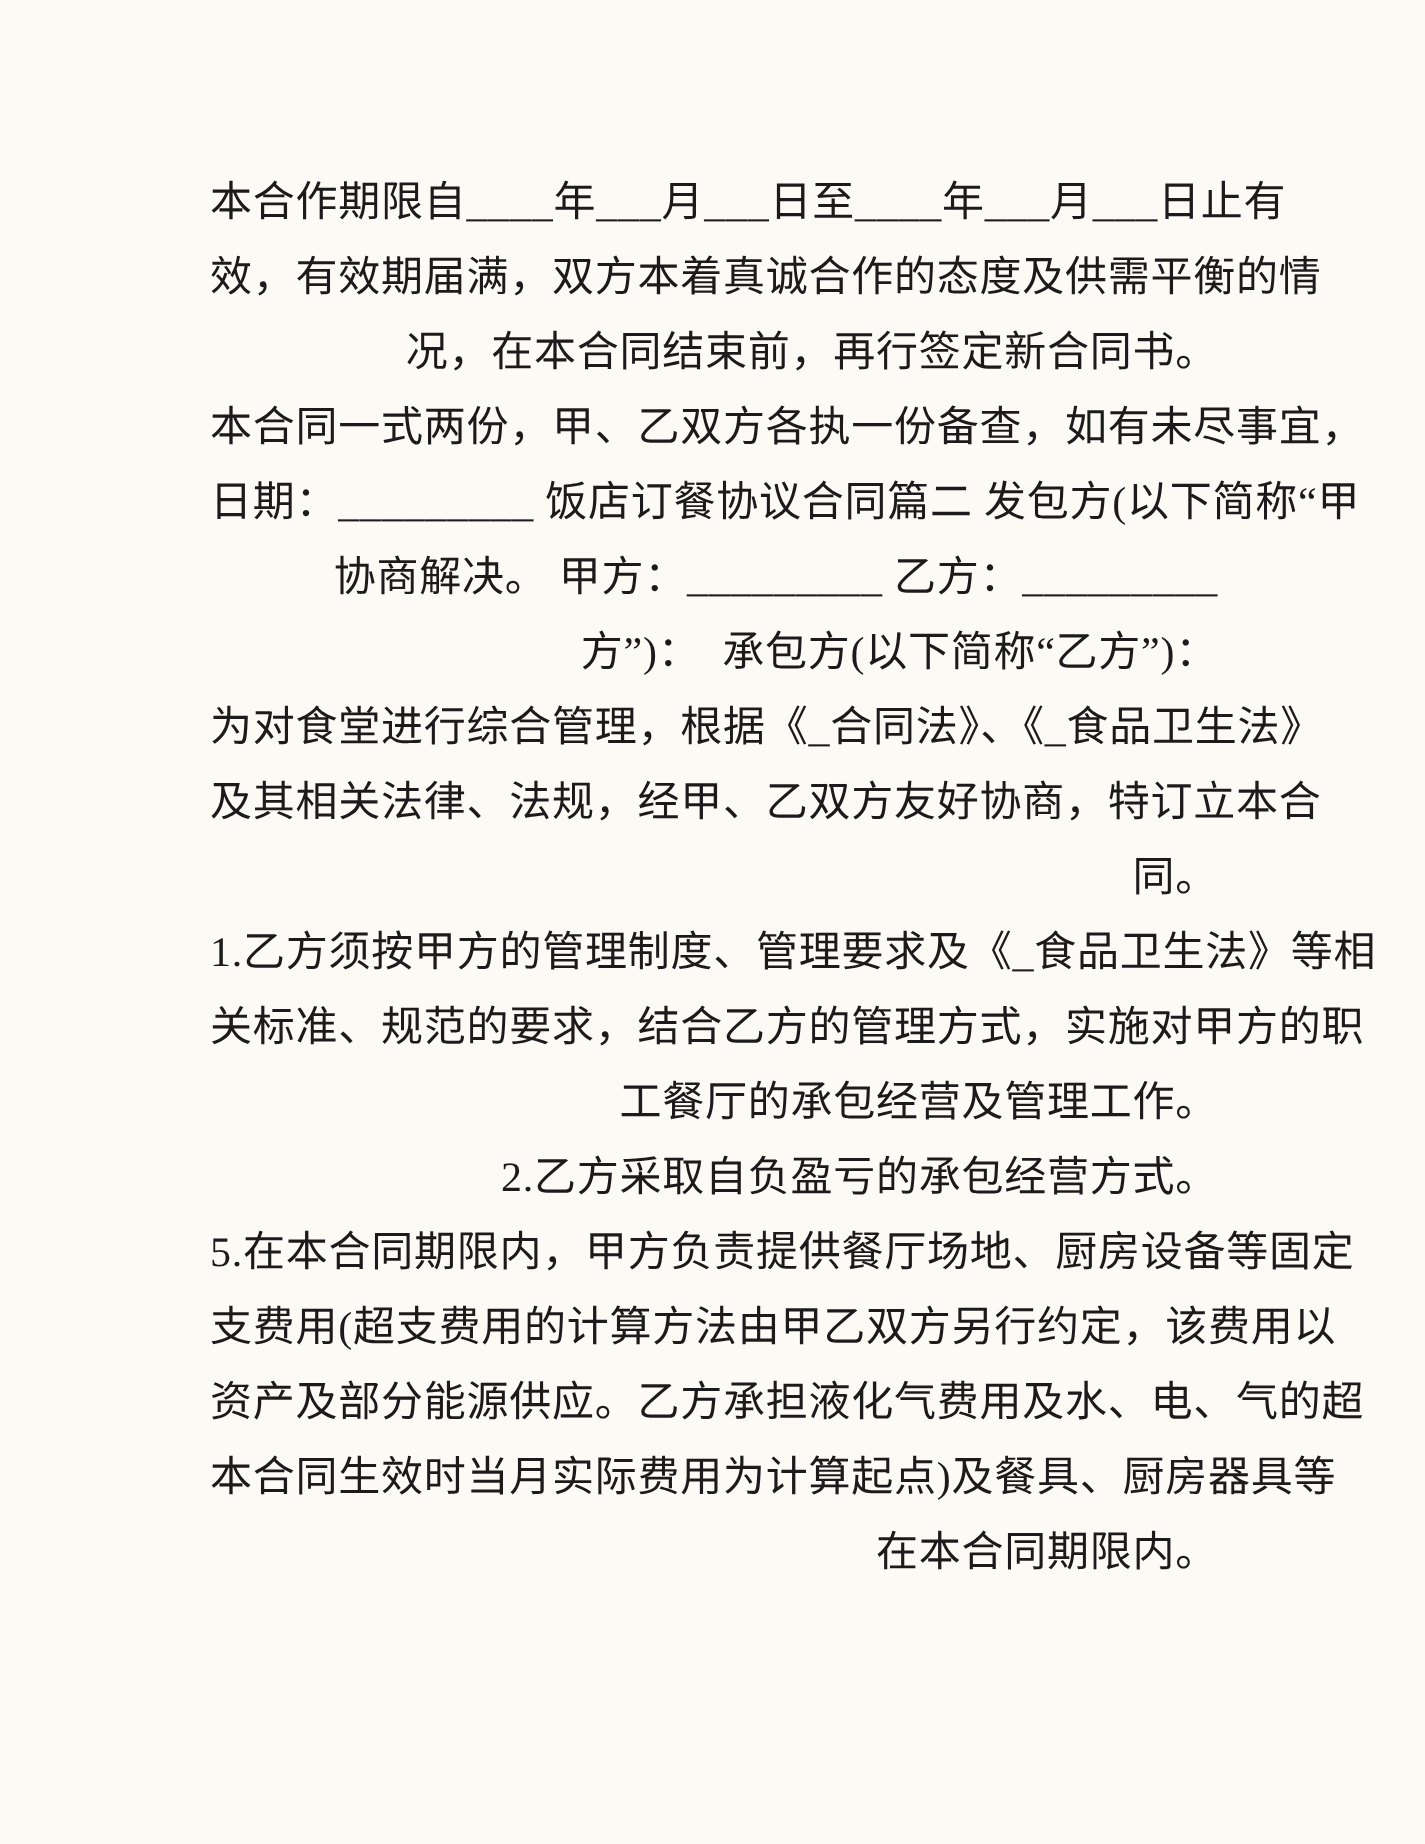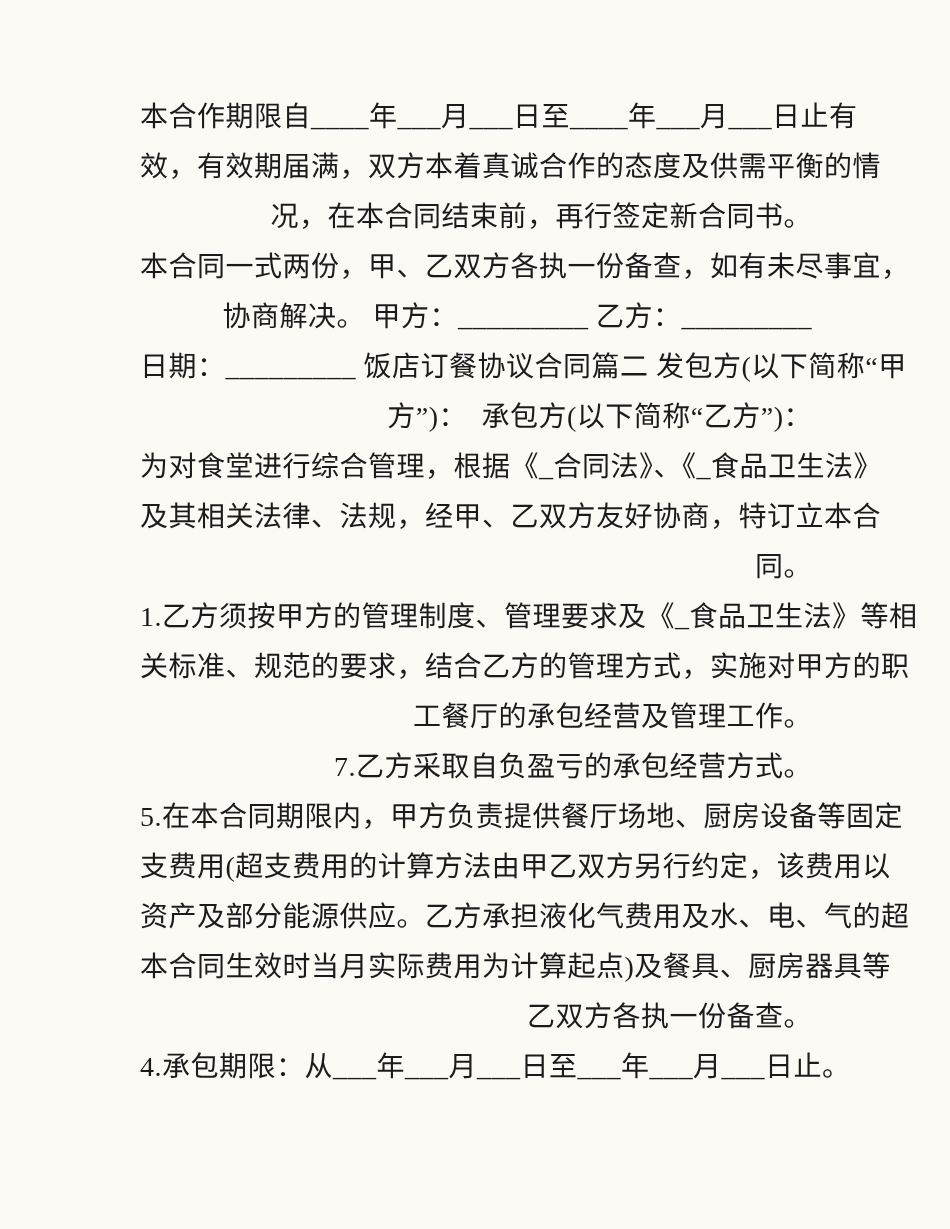--- a/index.html
+++ b/index.html
@@ -12,21 +12,21 @@
   .page {
     position: relative;
     width: 950px;
     height: 1229px;
     background: #fbfaf5;
     overflow: hidden;
   }
   .contract-body {
     position: absolute;
     left: 140px;
-    top: 92px;
+    top: 111px;
     width: 672px;
     color: #1b1b1b;
   }
   .line {
     height: 50px;
     line-height: 50px;
     font-size: 28px;
     white-space: nowrap;
     text-align: right;
     letter-spacing: 0.5px;
@@ -38,30 +38,29 @@
 </style>
 </head>
 <body>
 
 <div class="page">
   <div class="contract-body">
     <div class="line j">本合作期限自____年___月___日至____年___月___日止有</div>
     <div class="line j">效，有效期届满，双方本着真诚合作的态度及供需平衡的情</div>
     <div class="line">况，在本合同结束前，再行签定新合同书。</div>
     <div class="line j">本合同一式两份，甲、乙双方各执一份备查，如有未尽事宜，</div>
+    <div class="line j">日期：_________ 饭店订餐协议合同篇二 发包方(以下简称“甲</div>
     <div class="line">协商解决。 甲方：_________ 乙方：_________</div>
-    <div class="line j">日期：_________ 饭店订餐协议合同篇二 发包方(以下简称“甲</div>
     <div class="line">方”)：　承包方(以下简称“乙方”)：</div>
     <div class="line j">为对食堂进行综合管理，根据《_合同法》、《_食品卫生法》</div>
     <div class="line j">及其相关法律、法规，经甲、乙双方友好协商，特订立本合</div>
     <div class="line">同。</div>
     <div class="line j">1.乙方须按甲方的管理制度、管理要求及《_食品卫生法》等相</div>
     <div class="line j">关标准、规范的要求，结合乙方的管理方式，实施对甲方的职</div>
     <div class="line">工餐厅的承包经营及管理工作。</div>
-    <div class="line">7.乙方采取自负盈亏的承包经营方式。</div>
+    <div class="line">2.乙方采取自负盈亏的承包经营方式。</div>
     <div class="line j">5.在本合同期限内，甲方负责提供餐厅场地、厨房设备等固定</div>
     <div class="line j">支费用(超支费用的计算方法由甲乙双方另行约定，该费用以</div>
     <div class="line j">资产及部分能源供应。乙方承担液化气费用及水、电、气的超</div>
     <div class="line j">本合同生效时当月实际费用为计算起点)及餐具、厨房器具等</div>
-    <div class="line">乙双方各执一份备查。</div>
-    <div class="line">4.承包期限：从___年___月___日至___年___月___日止。</div>
+    <div class="line">在本合同期限内。</div>
   </div>
 </div>
 
 </body></html>

